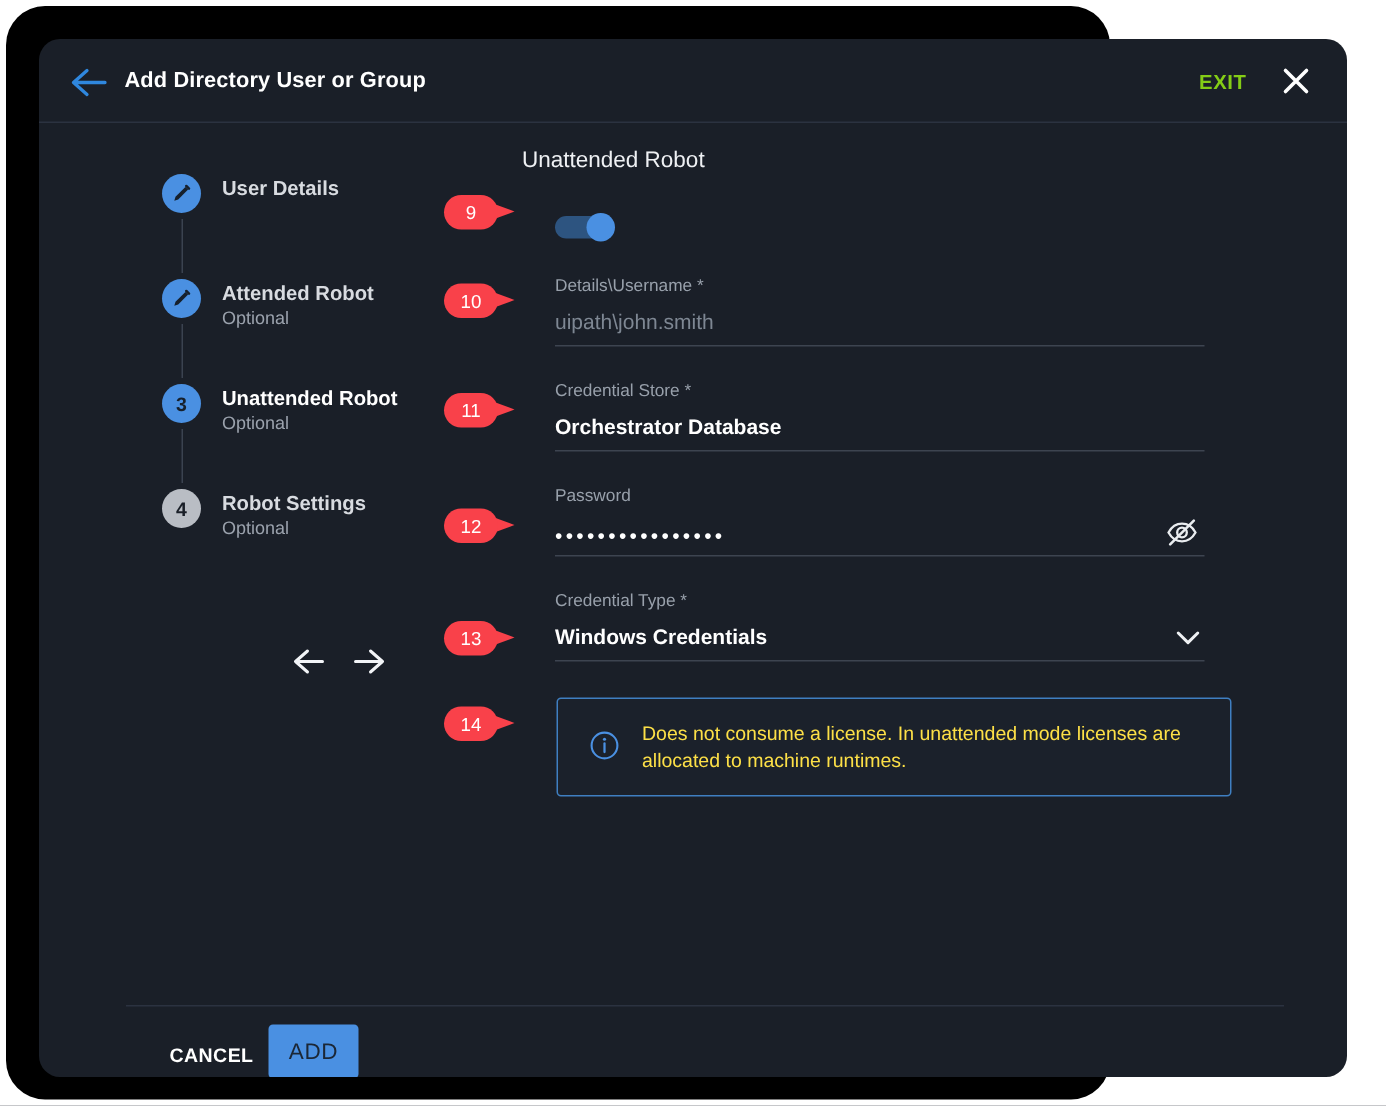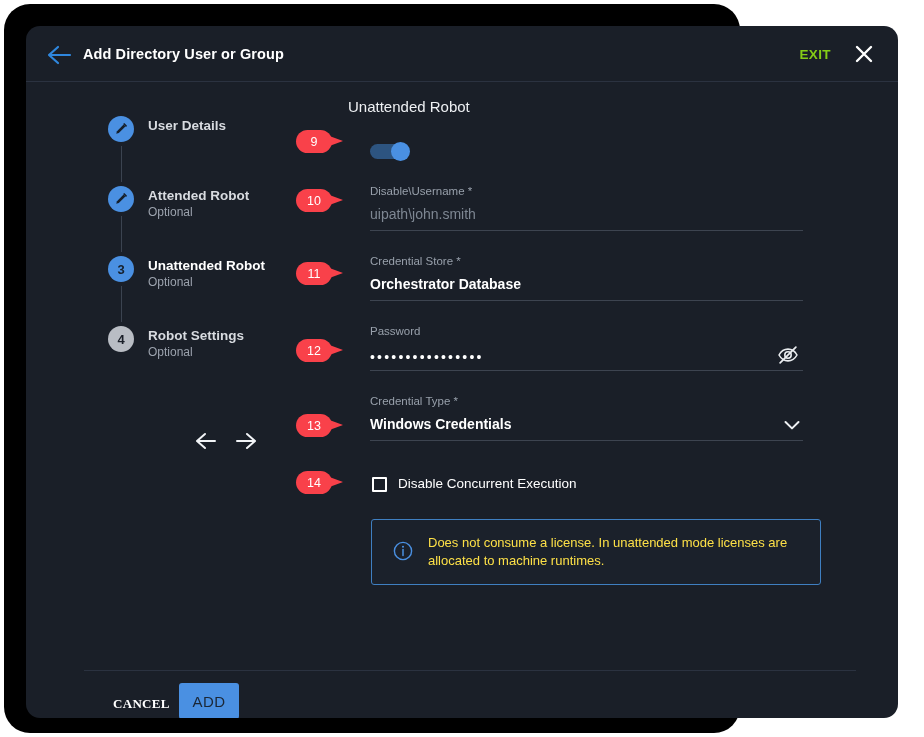--- a/index.html
+++ b/index.html
@@ -318,21 +318,21 @@
     left: 73px;
     top: 661px;
     padding: 9px 14px;
     font-size: 13px;
     font-weight: bold;
     color: #ffffff;
     letter-spacing: .3px;
     background: transparent;
     border: none;
     cursor: pointer;
-    font-family: Liberation Serif, serif;
+    font-family: Liberation Sans, sans-serif;
   }
   #btn-add {
     position: absolute;
     left: 153px;
     top: 657px;
     width: 60px;
     height: 36px;
     background: #4a90e2;
     color: #1b2736;
     border: none;
@@ -466,21 +466,21 @@
       <div id="section-title">Unattended Robot</div>
 
       <div id="toggle-row">
         <div id="toggle">
           <div id="toggle-track"></div>
           <div id="toggle-knob"></div>
         </div>
       </div>
 
       <div class="field">
-        <div class="field-label">Disable\Username *</div>
+        <div class="field-label">Details\Username *</div>
         <div class="field-line">
           <div class="field-value placeholder">uipath\john.smith</div>
         </div>
       </div>
 
       <div class="field">
         <div class="field-label">Credential Store *</div>
         <div class="field-line">
           <div class="field-value">Orchestrator Database</div>
         </div>
@@ -506,24 +506,20 @@
         <div class="field-line">
           <div class="field-value">Windows Credentials</div>
           <div class="field-chevron">
             <svg width="18" height="14" viewBox="0 0 18 14">
               <path d="M2.5 4 L9 10.4 L15.5 4" stroke="#eef0f3" stroke-width="2" fill="none" stroke-linecap="round" stroke-linejoin="round"></path>
             </svg>
           </div>
         </div>
       </div>
 
-      <div id="checkbox-row">
-        <div id="checkbox"></div>
-        <div id="checkbox-label">Disable Concurrent Execution</div>
-      </div>
 
       <div id="info-box">
         <div id="info-icon">
           <svg width="20" height="20" viewBox="0 0 20 20">
             <circle cx="10" cy="10" r="8.6" fill="none" stroke="#4a90e2" stroke-width="1.4"></circle>
             <circle cx="10" cy="5.8" r="1.05" fill="#4a90e2"></circle>
             <path d="M10 8.6 L10 14.4" stroke="#4a90e2" stroke-width="1.5" stroke-linecap="round"></path>
           </svg>
         </div>
         <div id="info-text">Does not consume a license. In unattended mode licenses are allocated to machine runtimes.</div>

